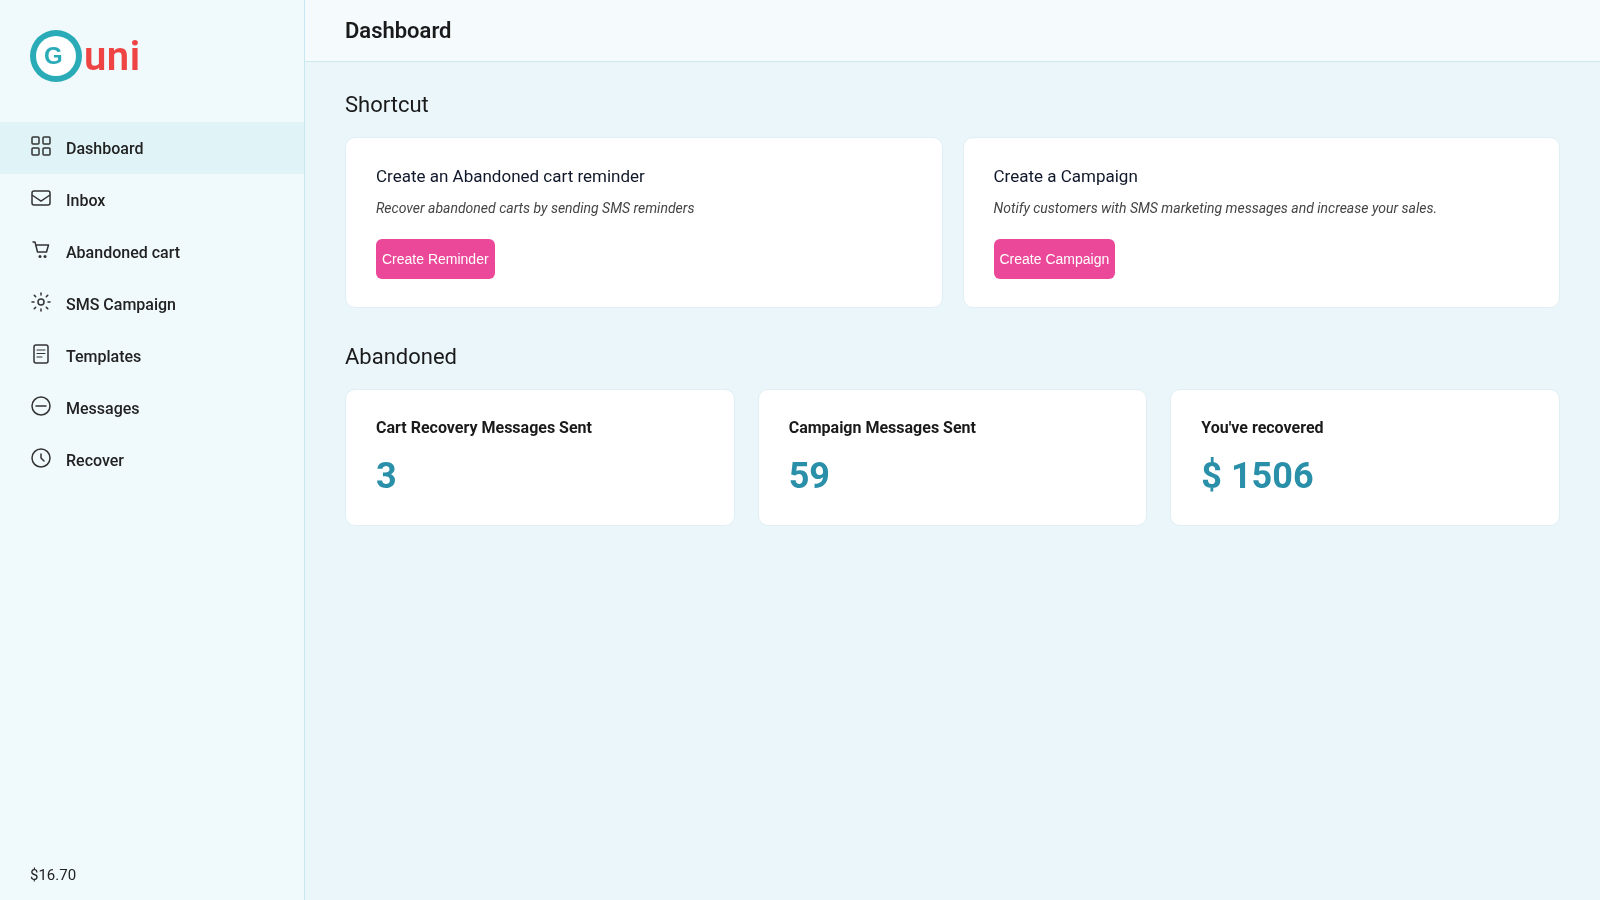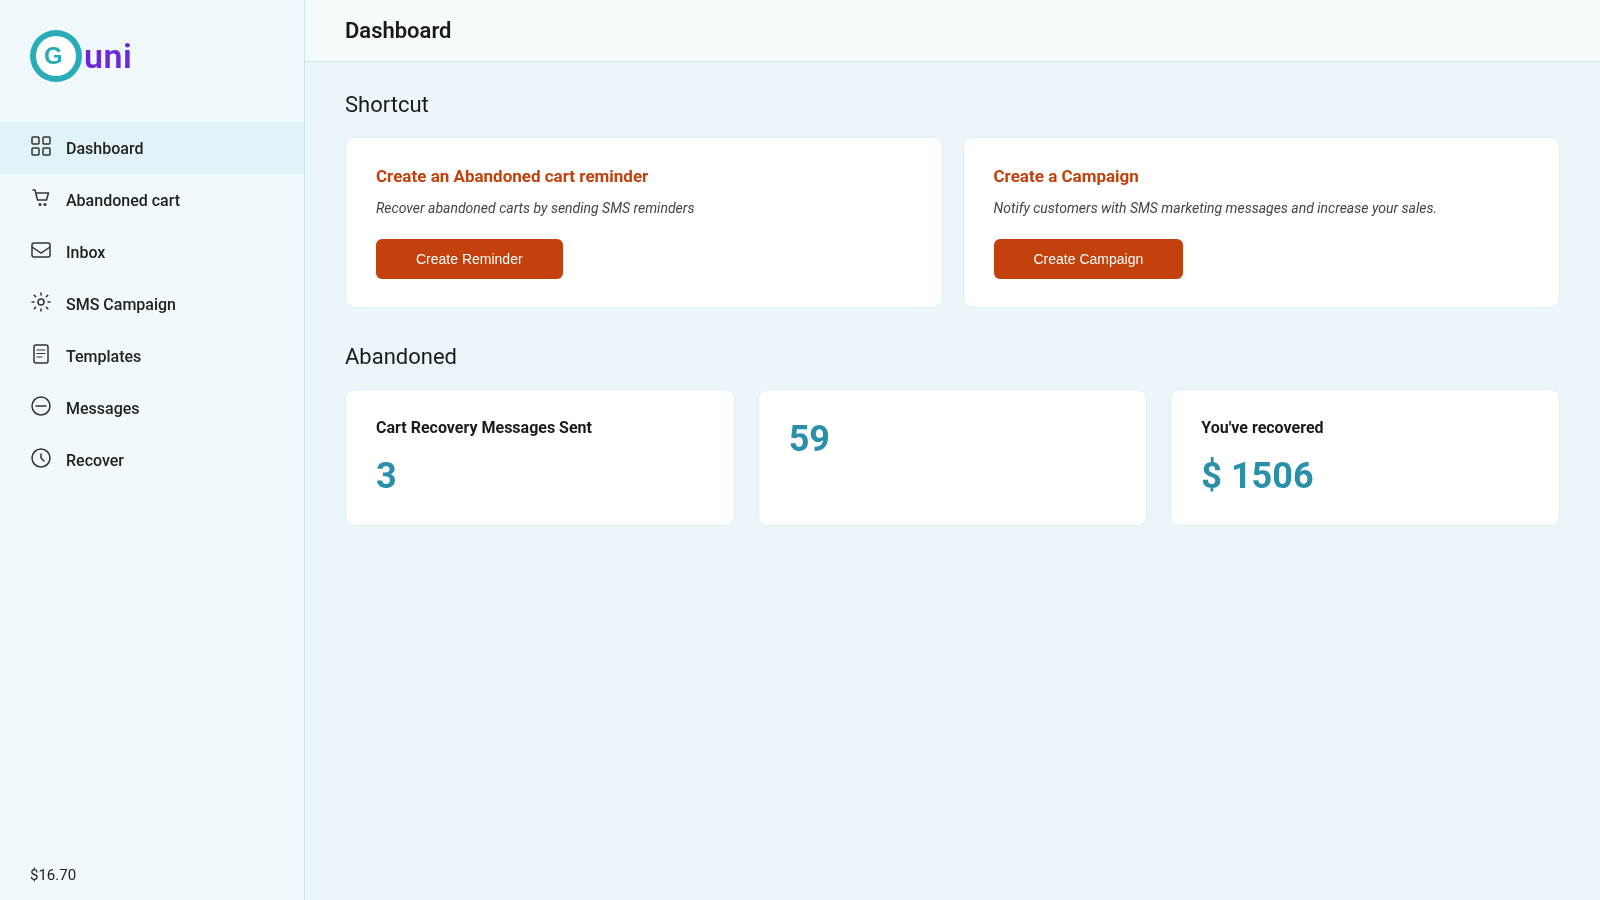--- a/index.html
+++ b/index.html
@@ -119,39 +119,39 @@
     .shortcut-card {
       background: white;
       border-radius: 10px;
       padding: 28px 30px;
       flex: 1;
       border: 1px solid #e0eff4;
     }
 
     .shortcut-card-title {
       font-size: 17px;
-      font-weight: 700;
-      color: #c2410c;
+      font-weight: 400;
+      color: #0f172a;
       margin-bottom: 12px;
     }
 
     .shortcut-card-desc {
       font-size: 14px;
       color: #444;
       line-height: 1.5;
       margin-bottom: 20px;
       font-style: italic;
     }
 
     .btn-primary {
-      background-color: #c2410c;
+      background-color: #ec4899;
       color: white;
       border: none;
       border-radius: 6px;
-      padding: 12px 40px;
+      padding: 12px 6px;
       font-size: 14px;
       font-weight: 500;
       cursor: pointer;
       transition: background 0.15s;
     }
 
     
     .analytics-cards {
       display: flex;
       gap: 23px;
@@ -192,57 +192,57 @@
   <div class="logo-area">
     <div class="logo-svg-area">
 
       <div style="position:relative; width:52px; height:52px; flex-shrink:0;">
         <svg width="52" height="52" viewBox="0 0 52 52">
           <circle cx="26" cy="26" r="26" fill="#2aabb8"></circle>
           <circle cx="26" cy="26" r="20" fill="white"></circle>
           <text x="14" y="34" font-size="24" font-weight="800" fill="#2aabb8" font-family="Arial, sans-serif">G</text>
         </svg>
       </div>
-      <span style="font-size:34px; font-weight:600; color:#6d28d9; letter-spacing:0.5px;">uni</span>
+      <span style="font-size:40px; font-weight:600; color:#ef4444; letter-spacing:0.5px;">uni</span>
     </div>
   </div>
 
   <nav class="nav-menu">
 
     <div class="nav-item active">
       <span class="nav-icon">
         <svg width="20" height="20" viewBox="0 0 20 20" fill="none">
           <rect x="1" y="1" width="7" height="7" rx="1" stroke="#333" stroke-width="1.5" fill="none"></rect>
           <rect x="12" y="1" width="7" height="7" rx="1" stroke="#333" stroke-width="1.5" fill="none"></rect>
           <rect x="1" y="12" width="7" height="7" rx="1" stroke="#333" stroke-width="1.5" fill="none"></rect>
           <rect x="12" y="12" width="7" height="7" rx="1" stroke="#333" stroke-width="1.5" fill="none"></rect>
         </svg>
       </span>
       <span class="nav-label">Dashboard</span>
     </div>
 
     <div class="nav-item">
       <span class="nav-icon">
         <svg width="20" height="20" viewBox="0 0 20 20" fill="none">
+          <rect x="1" y="3" width="18" height="14" rx="2" stroke="#333" stroke-width="1.5" fill="none"></rect>
+          <path d="M1 7l9 6 9-6" stroke="#333" stroke-width="1.5" fill="none"></path>
+        </svg>
+      </span>
+      <span class="nav-label">Inbox</span>
+    </div>
+
+    <div class="nav-item">
+      <span class="nav-icon">
+        <svg width="20" height="20" viewBox="0 0 20 20" fill="none">
           <path d="M2 2h2l2.5 10h9l2-7H6" stroke="#333" stroke-width="1.5" stroke-linecap="round" stroke-linejoin="round" fill="none"></path>
           <circle cx="9" cy="16.5" r="1.5" fill="#333"></circle>
           <circle cx="14" cy="16.5" r="1.5" fill="#333"></circle>
         </svg>
       </span>
       <span class="nav-label">Abandoned cart</span>
-    </div>
-
-    <div class="nav-item">
-      <span class="nav-icon">
-        <svg width="20" height="20" viewBox="0 0 20 20" fill="none">
-          <rect x="1" y="3" width="18" height="14" rx="2" stroke="#333" stroke-width="1.5" fill="none"></rect>
-          <path d="M1 7l9 6 9-6" stroke="#333" stroke-width="1.5" fill="none"></path>
-        </svg>
-      </span>
-      <span class="nav-label">Inbox</span>
     </div>
 
     <div class="nav-item">
       <span class="nav-icon">
         <svg width="20" height="20" viewBox="0 0 20 20" fill="none">
           <circle cx="10" cy="10" r="3" stroke="#333" stroke-width="1.5" fill="none"></circle>
           <path d="M10 1v2M10 17v2M1 10h2M17 10h2M3.22 3.22l1.42 1.42M15.36 15.36l1.42 1.42M3.22 16.78l1.42-1.42M15.36 4.64l1.42-1.42" stroke="#333" stroke-width="1.5" stroke-linecap="round"></path>
         </svg>
       </span>
       <span class="nav-label">SMS Campaign</span>
@@ -313,20 +313,21 @@
     <section>
       <h2 class="section-title">Abandoned</h2>
       <div class="analytics-cards">
 
         <div class="analytics-card">
           <div class="analytics-card-label">Cart Recovery Messages Sent</div>
           <div class="analytics-card-value">3</div>
         </div>
 
         <div class="analytics-card">
+          <div class="analytics-card-label">Campaign Messages Sent</div>
           <div class="analytics-card-value">59</div>
         </div>
 
         <div class="analytics-card">
           <div class="analytics-card-label">You've recovered</div>
           <div class="analytics-card-value">$ 1506</div>
         </div>
 
       </div>
     </section>

